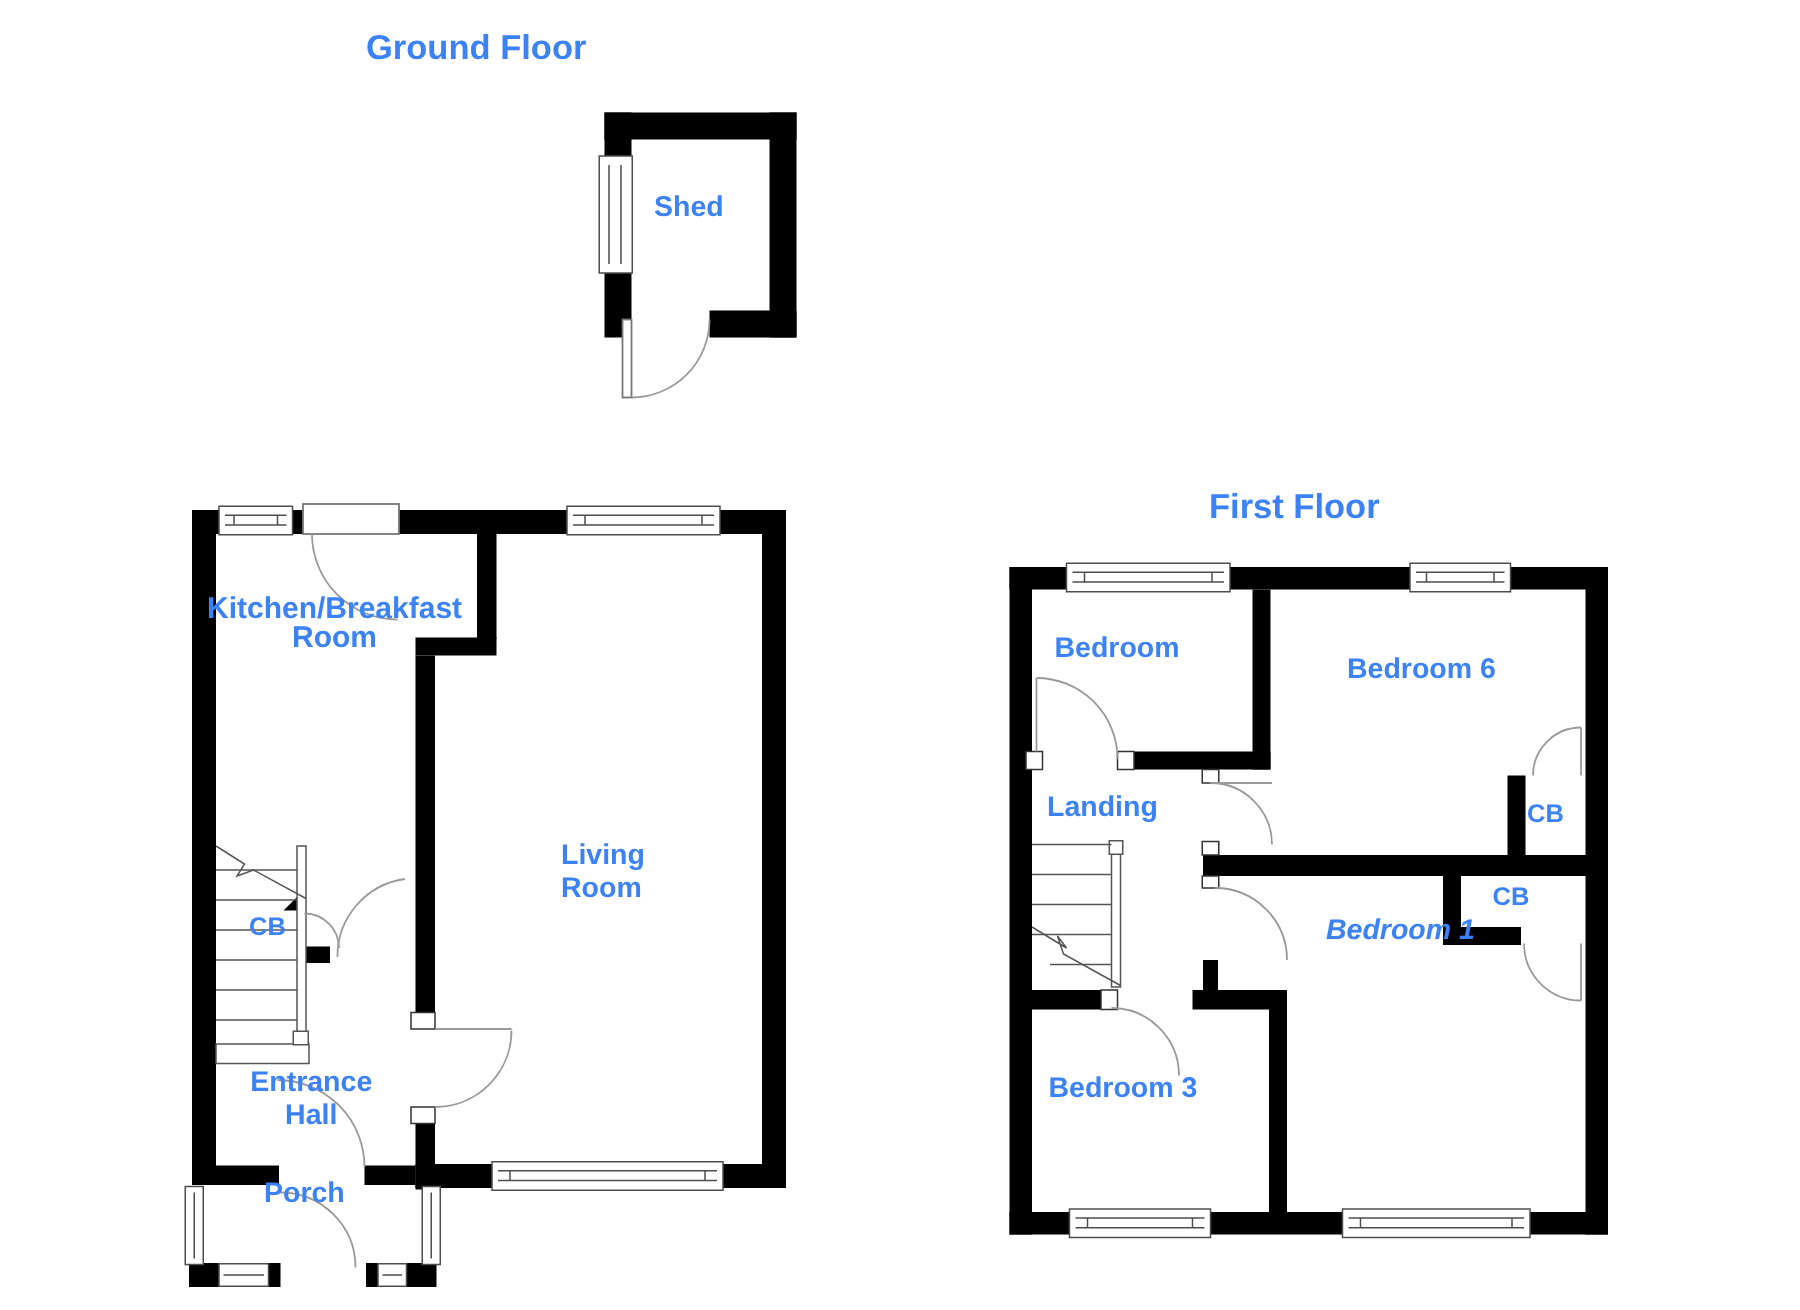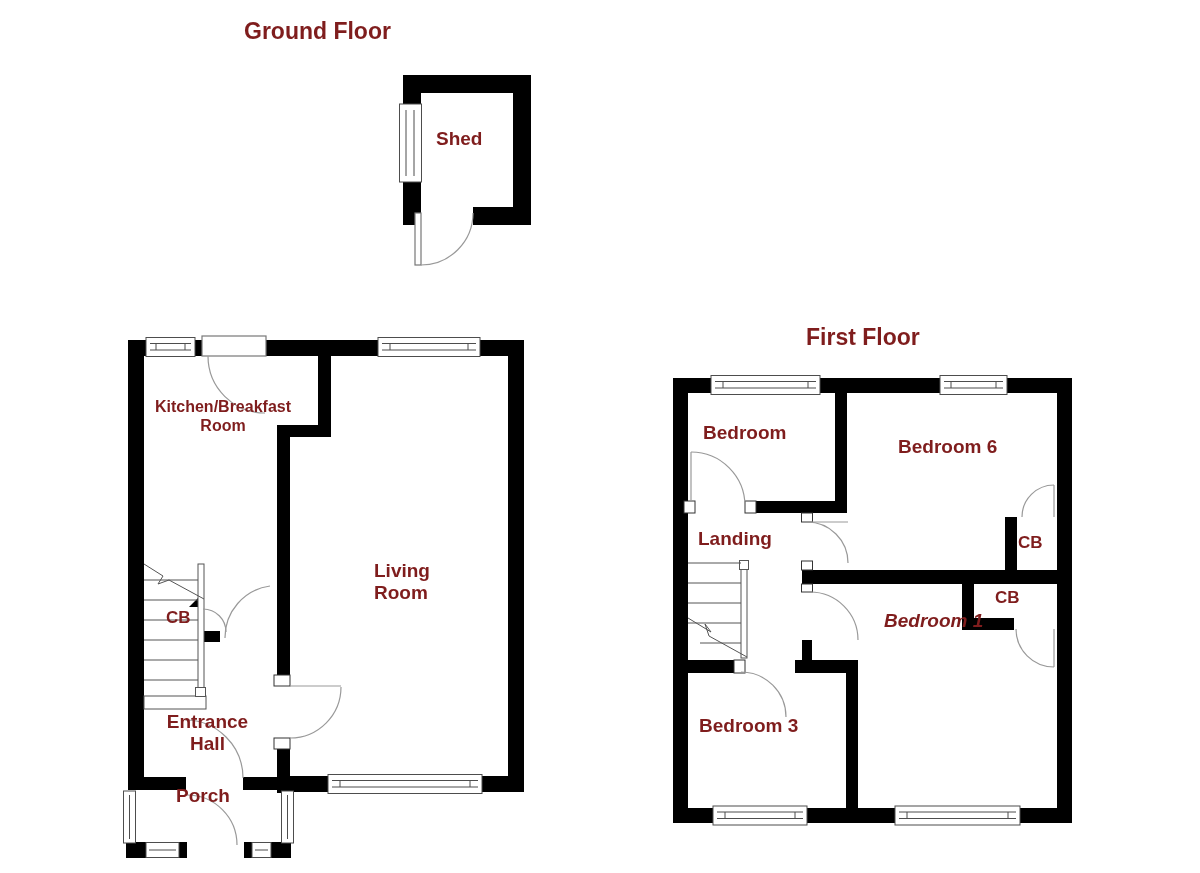--- a/index.html
+++ b/index.html
@@ -2,28 +2,28 @@
 <html><head>
 <meta charset="utf-8">
 <style>
   html,body{margin:0;padding:0;background:#fff;}
   #canvas{
     position:relative;width:1200px;height:873px;background:#fff;overflow:hidden;
     font-family:"Liberation Sans", sans-serif;
   }
   #plan-svg{position:absolute;left:0;top:0;}
   .lbl{
-    position:absolute;color:#7f1d1d;font-weight:bold;white-space:nowrap;
+    position:absolute;color:#3b82f6;font-weight:bold;white-space:nowrap;
     font-family:"Liberation Sans", sans-serif;
   }
   .lbl.wrap{white-space:normal;text-align:center;}
   .title{font-size:23px;}
   .room-lg{font-size:19px;}
   .room{font-size:19px;}
-  .room-sm{font-size:16px;line-height:19px;}
+  .room-sm{font-size:20px;line-height:19px;}
   .cb{font-size:17px;}
   
   .wall{fill:#000;stroke:none;}
   .win{fill:#fff;stroke:#4d4d4d;stroke-width:1;}
   .winline{stroke:#4d4d4d;stroke-width:1;fill:none;}
   .stair{fill:#fff;stroke:#555;stroke-width:1;}
   .stairline{stroke:#555;stroke-width:1;fill:none;}
   .arc{stroke:#999;stroke-width:1.2;fill:none;}
   .leaf{stroke:#777;stroke-width:1.2;fill:#fff;}
   .post{fill:#fff;stroke:#333;stroke-width:1;}

